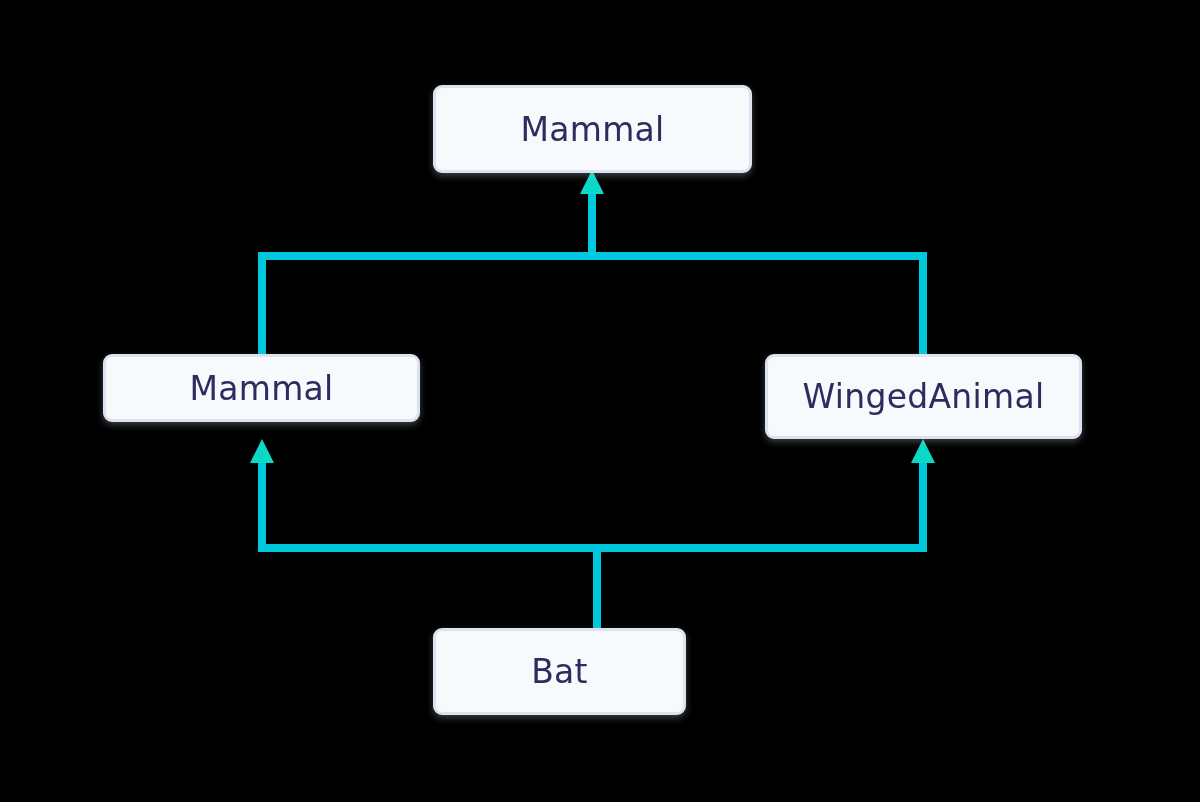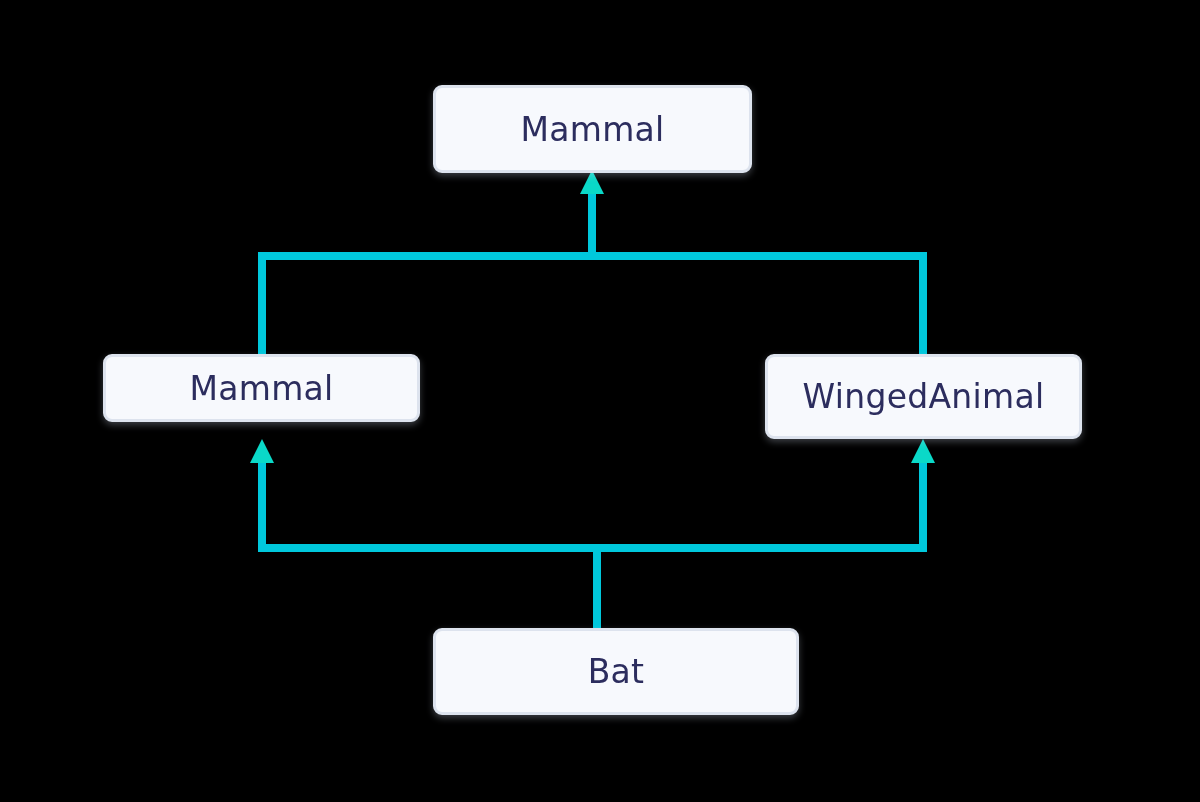--- a/index.html
+++ b/index.html
@@ -36,21 +36,21 @@
     font-size:33px;
     font-weight:500;
     letter-spacing:0.3px;
     line-height:1;
     white-space:nowrap;
     font-family:"DejaVu Sans", sans-serif;
   }
   #node-animal       { left:433px; top:85px;  width:319px; height:88px; }
   #node-mammal       { left:103px; top:354px; width:317px; height:68px; }
   #node-wingedanimal { left:765px; top:354px; width:317px; height:85px; }
-  #node-bat          { left:433px; top:628px; width:366px; height:87px; }
+  #node-bat          { left:433px; top:628px; width:253px; height:87px; }
 </style>
 </head>
 <body>
 
 <div id="diagram">
 
   <svg id="edge-layer" width="1200" height="802" viewBox="0 0 1200 802">
 
     <g>
 

